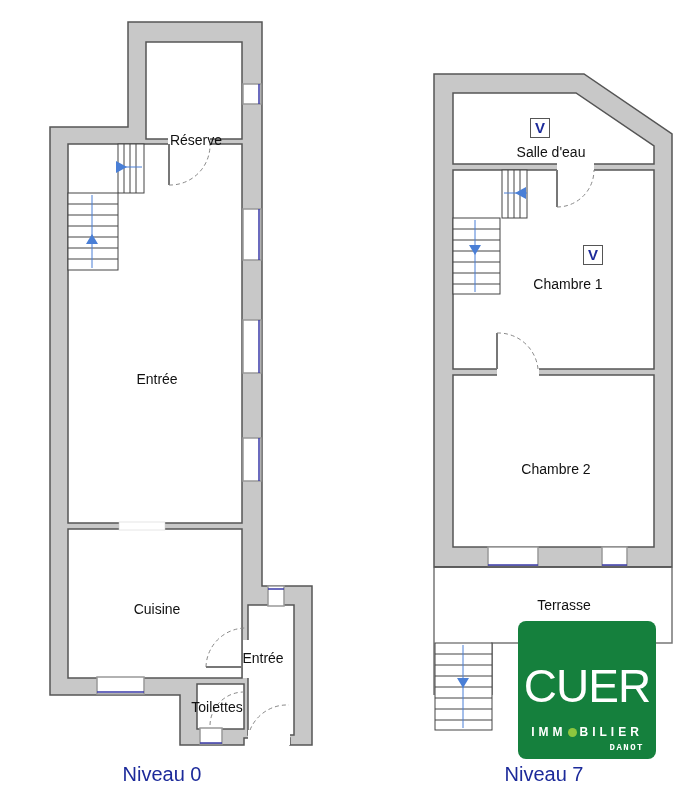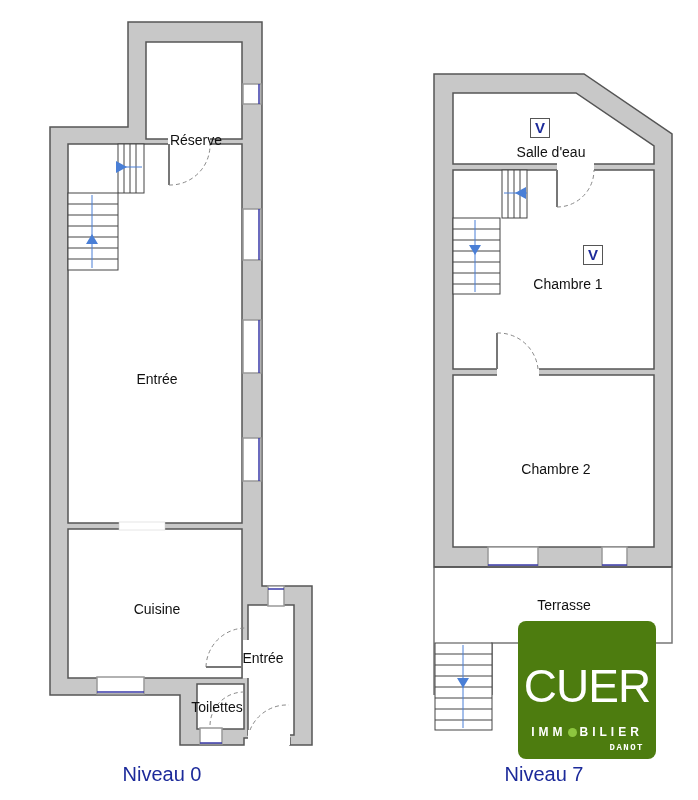--- a/index.html
+++ b/index.html
@@ -3,21 +3,21 @@
 <meta charset="utf-8">
 <style>
   html,body{margin:0;padding:0;background:#ffffff;}
   body{width:698px;height:800px;position:relative;overflow:hidden;font-family:"Liberation Sans",sans-serif;}
   svg{position:absolute;left:0;top:0;}
   .wall{fill:#c8c8c8;stroke:#555;stroke-width:1.5;}
   .room{fill:#ffffff;stroke:#555;stroke-width:1.5;}
   .lbl{position:absolute;font-size:14px;color:#111;white-space:nowrap;transform:translate(-50%,-50%);}
   .level{position:absolute;font-size:20px;color:#1c2a9a;font-weight:normal;white-space:nowrap;transform:translateX(-50%);}
   .vbox{position:absolute;width:18px;height:18px;border:1.5px solid #555;background:#fff;color:#1c2a9a;font-weight:bold;font-size:15px;text-align:center;line-height:18px;}
-  .logo{position:absolute;left:518px;top:621px;width:138px;height:138px;background:#4d7c0f;border-radius:8px;color:#fff;text-align:center;}
+  .logo{position:absolute;left:518px;top:621px;width:138px;height:138px;background:#15803d;border-radius:8px;color:#fff;text-align:center;}
   .logo .brand{font-size:46px;margin-top:42px;letter-spacing:-1px;line-height:46px;}
   .logo .sub{font-size:12px;letter-spacing:4px;font-weight:bold;margin-top:16px;}
   .logo .dot{display:inline-block;width:9px;height:9px;border-radius:50%;background:#8dc63f;vertical-align:middle;margin:0 2px;}
   .logo .city{font-size:9px;font-weight:bold;letter-spacing:1.5px;text-align:right;margin-right:12px;margin-top:4px;font-family:Liberation Mono, monospace;}
 </style>
 </head>
 <body>
 
 <svg width="698" height="800" viewBox="0 0 698 800">
 

